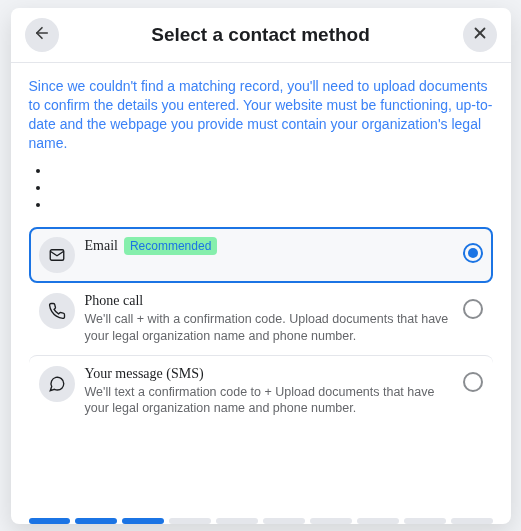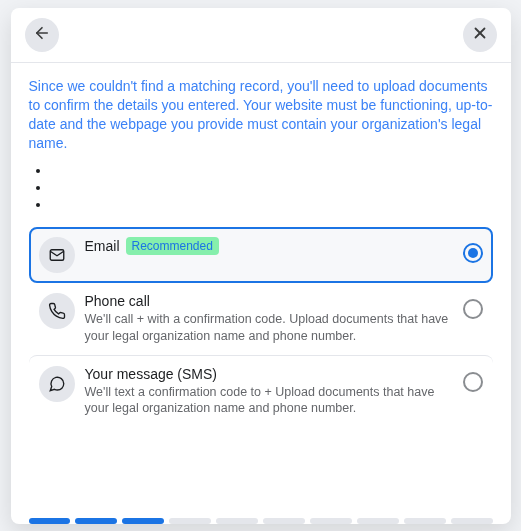--- a/index.html
+++ b/index.html
@@ -101,20 +101,21 @@
   .opt-body { flex: 1; }
   .opt-title-row {
     display: flex;
     align-items: center;
     gap: 6px;
   }
   .opt-title {
     font-size: 14px;
     font-weight: 400;
     color: #1c1e21;
+    font-family: Liberation Serif, serif;
   }
   .badge {
     background: #86efac;
     color: #1b74e4;
     font-size: 12px;
     padding: 2px 6px;
     border-radius: 4px;
   }
   .opt-sub {
     font-size: 12.5px;
@@ -185,20 +186,21 @@
 
   <div class="header">
     <button class="round-btn">
       <span>
         <svg viewBox="0 0 24 24" fill="none" stroke="currentColor" stroke-width="2.2" stroke-linecap="round" stroke-linejoin="round">
             <line x1="19" y1="12" x2="5" y2="12"></line>
             <polyline points="12 19 5 12 12 5"></polyline>
           </svg>
       </span>
     </button>
+    <div class="title">Select a contact method</div>
     <button class="round-btn">
       <span>
         <svg viewBox="0 0 24 24" fill="none" stroke="currentColor" stroke-width="2.4" stroke-linecap="round">
             <line x1="6" y1="6" x2="18" y2="18"></line>
             <line x1="6" y1="18" x2="18" y2="6"></line>
           </svg>
       </span>
     </button>
   </div>
 

